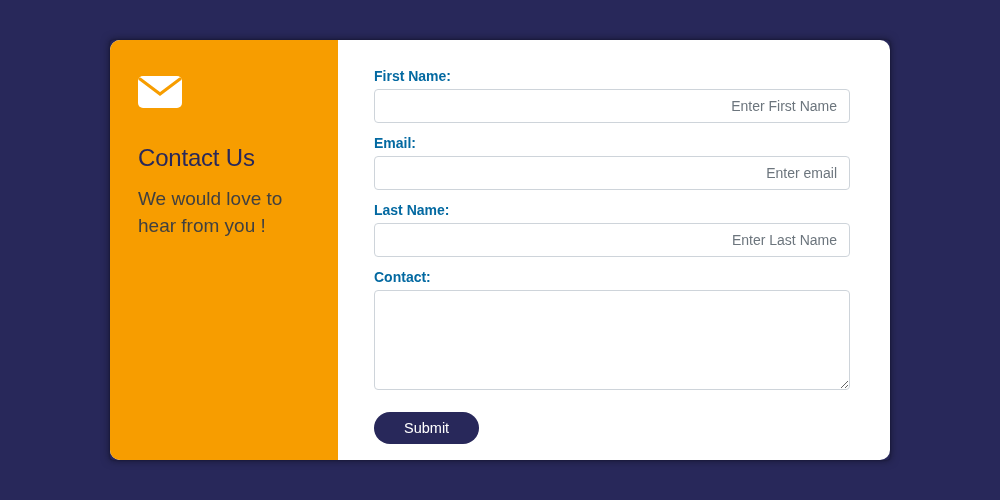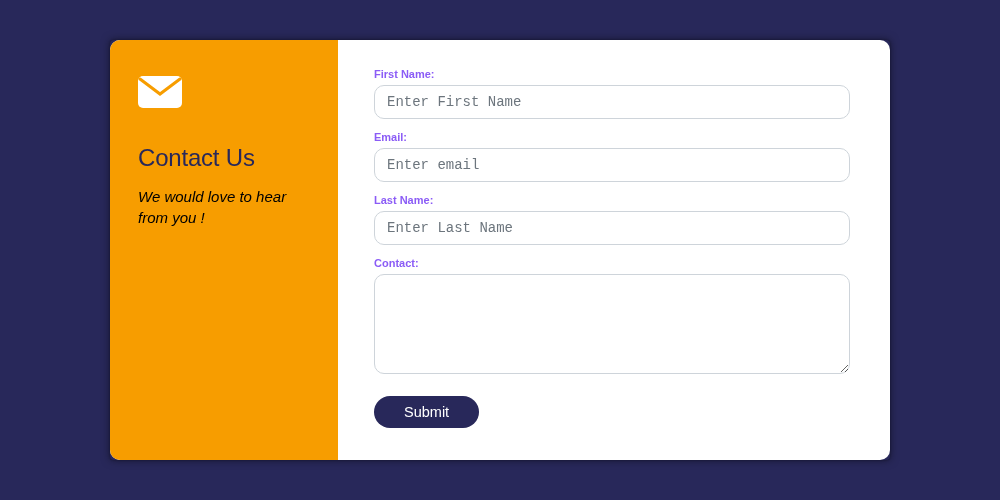--- a/index.html
+++ b/index.html
@@ -38,48 +38,48 @@
     }
     .envelope svg { display: block; }
     .title {
       font-size: 24px;
       font-weight: 400;
       color: #28285a;
       margin-bottom: 14px;
       letter-spacing: -0.2px;
     }
     .desc {
-      font-size: 15px;
+      font-size: 19px;
       line-height: 1.4;
-      color: #000000;
-      font-style: italic;
+      color: #404040;
     }
     .right {
       flex: 1;
       padding: 28px 40px 24px 36px;
     }
     .field {
       margin-bottom: 12px;
     }
     label {
       display: block;
-      font-size: 11px;
+      font-size: 14px;
       font-weight: 600;
-      color: #8b5cf6;
+      color: #0369a1;
       margin-bottom: 5px;
     }
     input[type=text], textarea {
       width: 100%;
       border: 1px solid #ced4da;
-      border-radius: 10px;
+      border-radius: 4px;
       padding: 8px 12px;
       font-size: 14px;
       color: #495057;
-      font-family: Liberation Mono, monospace;
+      font-family: Liberation Sans, sans-serif;
       background: #fff;
+      text-align: right;
     }
     input::placeholder, textarea::placeholder { color: #6c757d; }
     textarea {
       height: 100px;
       resize: both;
     }
     .submit {
       display: inline-block;
       margin-top: 6px;
       padding: 8px 30px;

